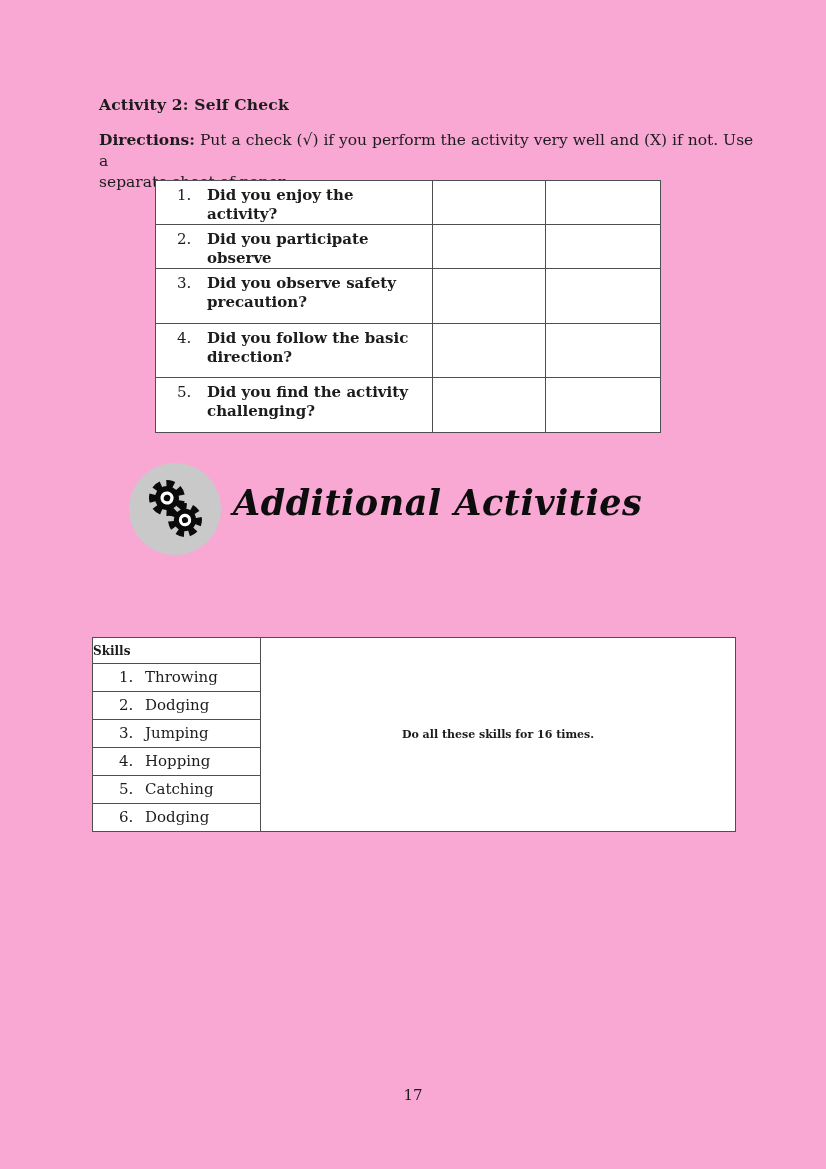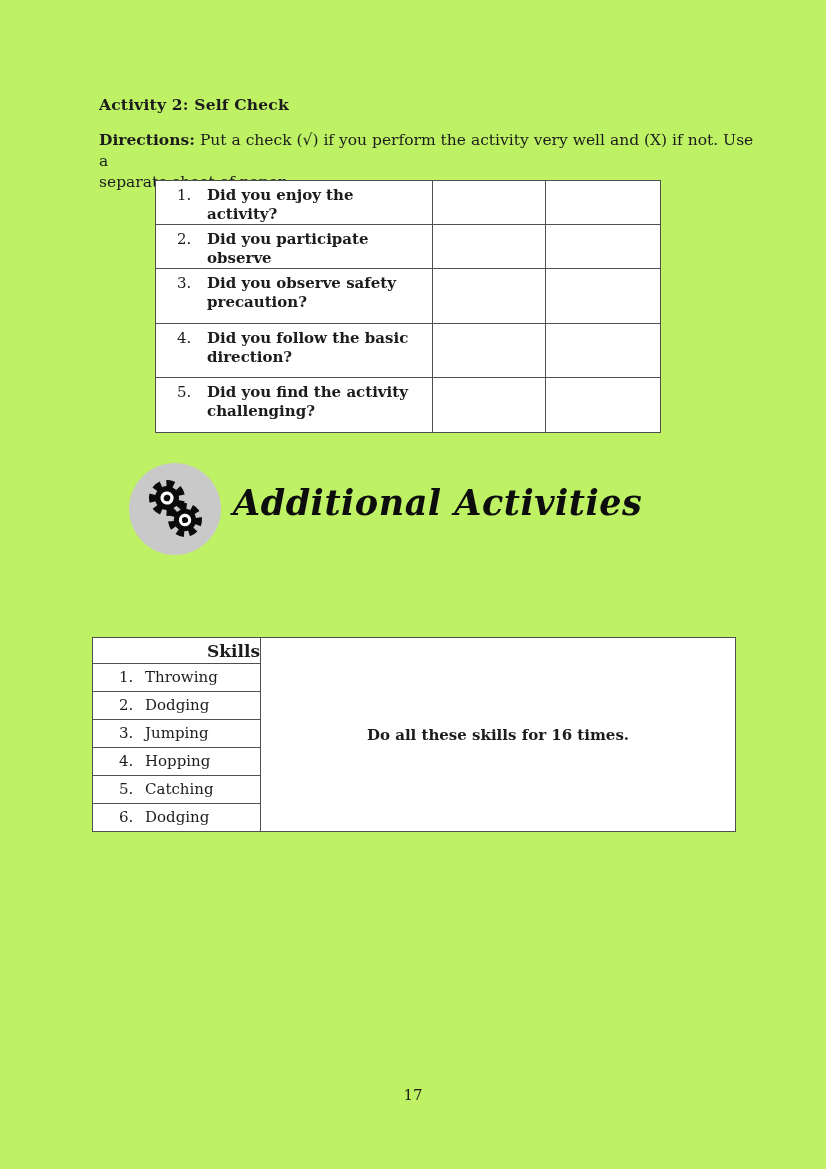--- a/index.html
+++ b/index.html
@@ -1,20 +1,20 @@
 <!DOCTYPE html>
 <html><head>
 <meta charset="utf-8">
 <style>
   * { margin:0; padding:0; box-sizing:border-box; }
   html,body { background:#ffffff; }
   .page {
     position:relative;
     width:826px; height:1169px;
-    background:#bef264;
+    background:#f9a8d4;
     font-family:"DejaVu Serif","Liberation Serif",serif;
     color:#1c1c1c;
     overflow:hidden;
   }
   .abs { position:absolute; }
 
   
   .activity-title { left:99px; top:95px; font-size:15.5px; font-weight:bold; letter-spacing:.2px; }
   .directions { left:99px; font-size:15.5px; line-height:21px; width:660px; }
   .dir1 { top:129px; }
@@ -47,29 +47,29 @@
   .add-heading {
     left:233px; top:482px;
     font-size:35px; font-weight:bold; font-style:italic;
     letter-spacing:.5px; color:#0d0d0d;
   }
 
   
   .t2 { left:92px; top:637px; }
   .t2 td, .t2 th { font-size:15px; }
   .t2 .skills-header {
-    width:168px; height:26px; text-align:right;
-    font-weight:bold; vertical-align:middle; font-size:17px;
+    width:168px; height:26px; text-align:left;
+    font-weight:bold; vertical-align:middle; font-size:12px;
   }
   .t2 .skill-cell { width:168px; height:28px; }
   .skill { display:flex; padding:4px 2px 0 26px; line-height:19px; }
   .skill .num { width:26px; flex:0 0 26px; }
   .t2 .instruction-cell {
     width:475px; vertical-align:middle; text-align:center;
-    font-weight:bold; font-size:15px;
+    font-weight:bold; font-size:11px;
   }
 
   .page-number { left:0; right:0; top:1086px; text-align:center; font-size:15px; }
 </style>
 </head>
 <body>
 
 <div class="page">
 
   <div class="abs activity-title">Activity 2: Self Check</div>

